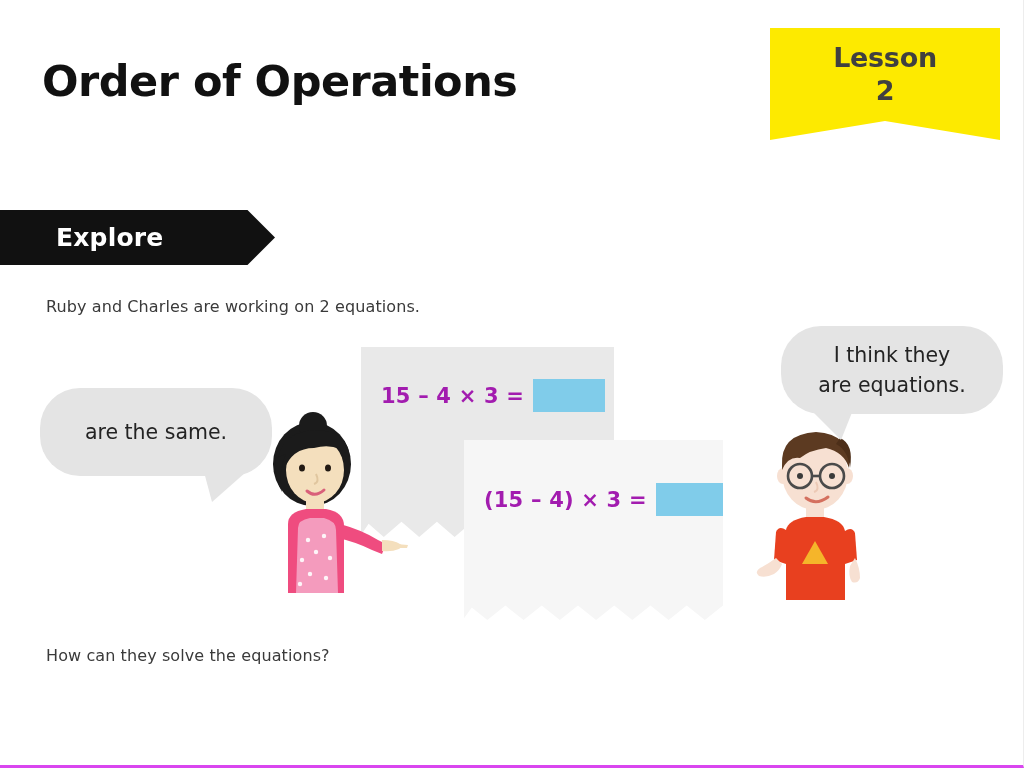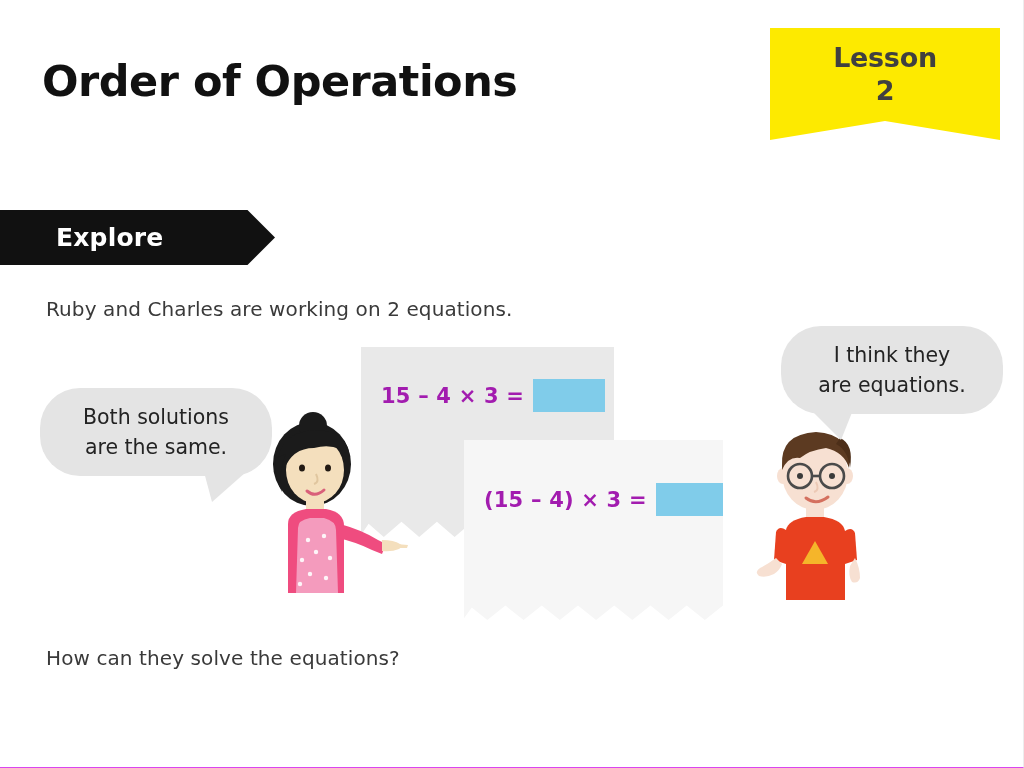--- a/index.html
+++ b/index.html
@@ -14,21 +14,21 @@
     font-family: "DejaVu Sans", sans-serif;
     background: #ffffff;
     position: relative;
   }
 
   #slide {
     position: relative;
     width: 1024px;
     height: 768px;
     background: #ffffff;
-    border-bottom: 1px solid #d946ef;
+    border-bottom: 3px solid #d946ef;
     border-right: 1px solid #ededed;
     overflow: hidden;
     text-decoration: underline;
   }
 
   
   #page-title {
     position: absolute;
     left: 42px;
     top: 56px;
@@ -83,21 +83,21 @@
     font-size: 25px;
     font-weight: bold;
     color: #ffffff;
     letter-spacing: 0.2px;
   }
 
   
   .body-text {
     position: absolute;
     font-family: "DejaVu Sans", sans-serif;
-    font-size: 20px;
+    font-size: 16px;
     color: #3a3a3a;
     letter-spacing: 0.1px;
     white-space: nowrap;
   }
   #intro-text { left: 46px; top: 297px; }
   #question-text { left: 46px; top: 646px; }
 
   
   .eq-card {
     position: absolute;
@@ -243,21 +243,20 @@
   </div>
 
   <div id="equation-card-2" class="eq-card">
     <div class="eq-row">
       <span class="eq-text">(15 – 4) × 3 =</span>
       <span class="answer-box"></span>
     </div>
   </div>
 
   <div id="bubble-ruby" class="speech-bubble">
-    <span class="bubble-line">Both solutions</span>
     <span class="bubble-line">are the same.</span>
     <span class="tail"></span>
   </div>
 
   <div id="bubble-charles" class="speech-bubble">
     <span class="bubble-line">I think they</span>
     <span class="bubble-line">are equations.</span>
     <span class="tail"></span>
   </div>
 

